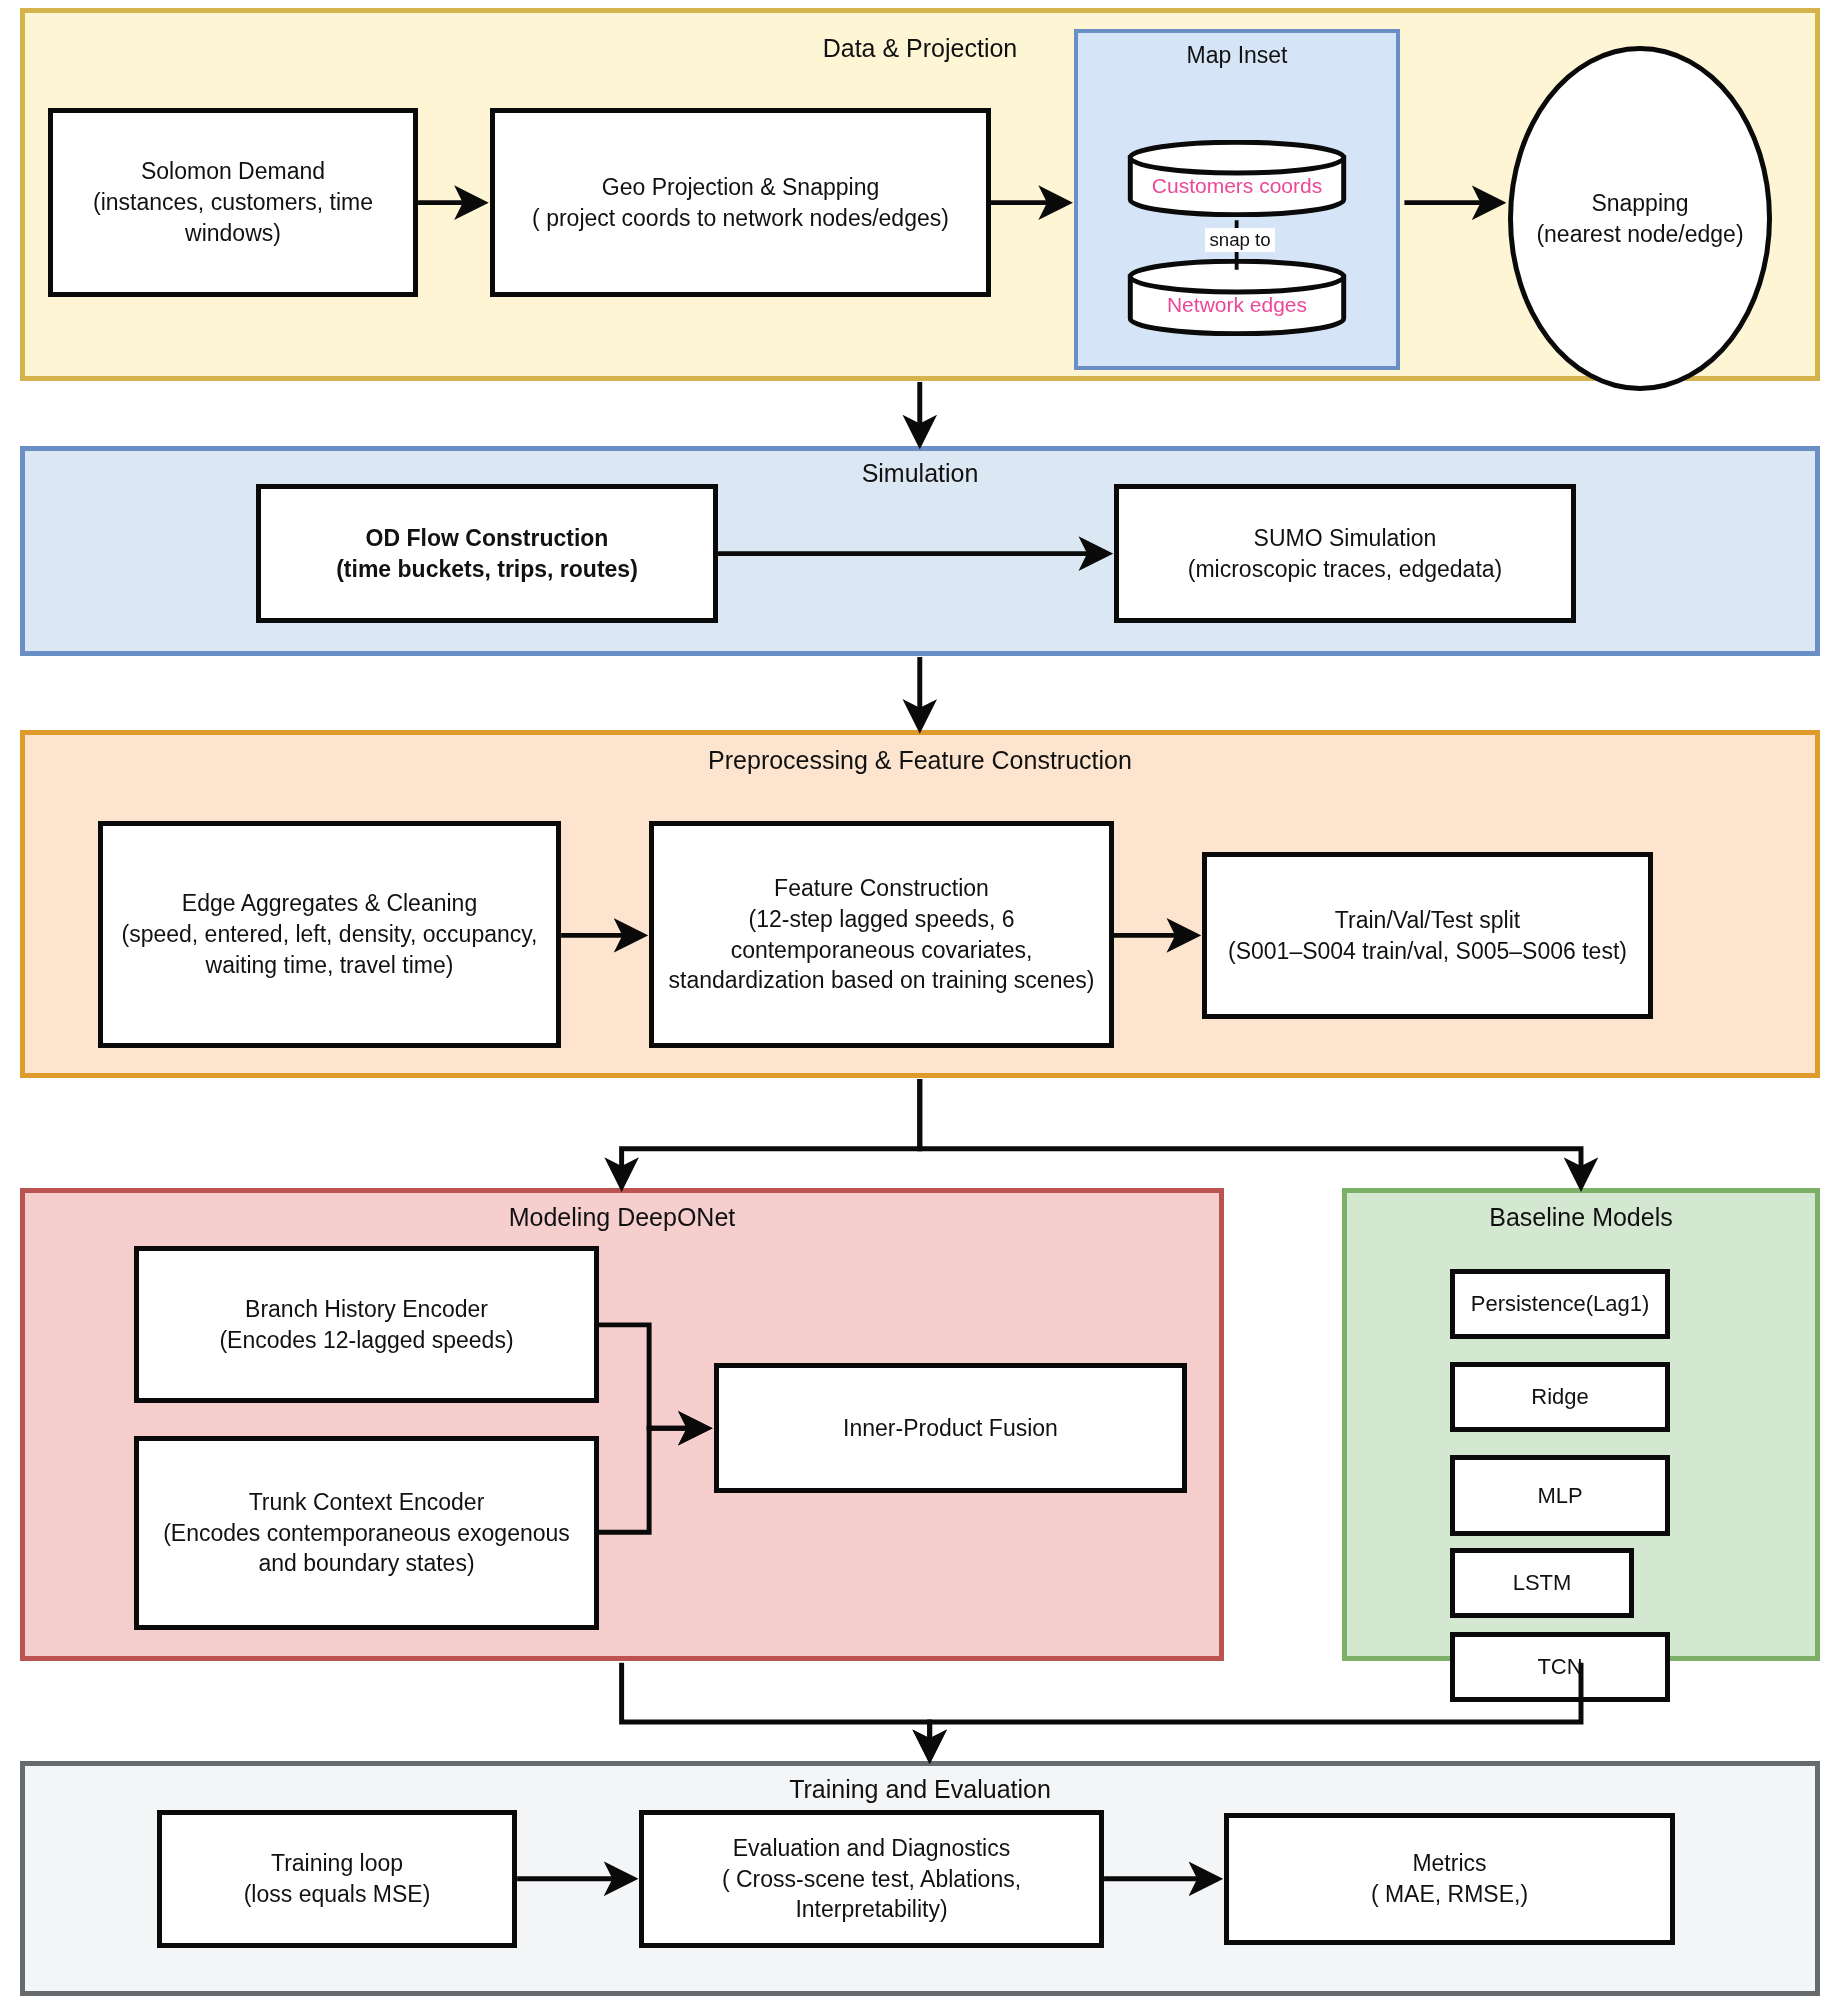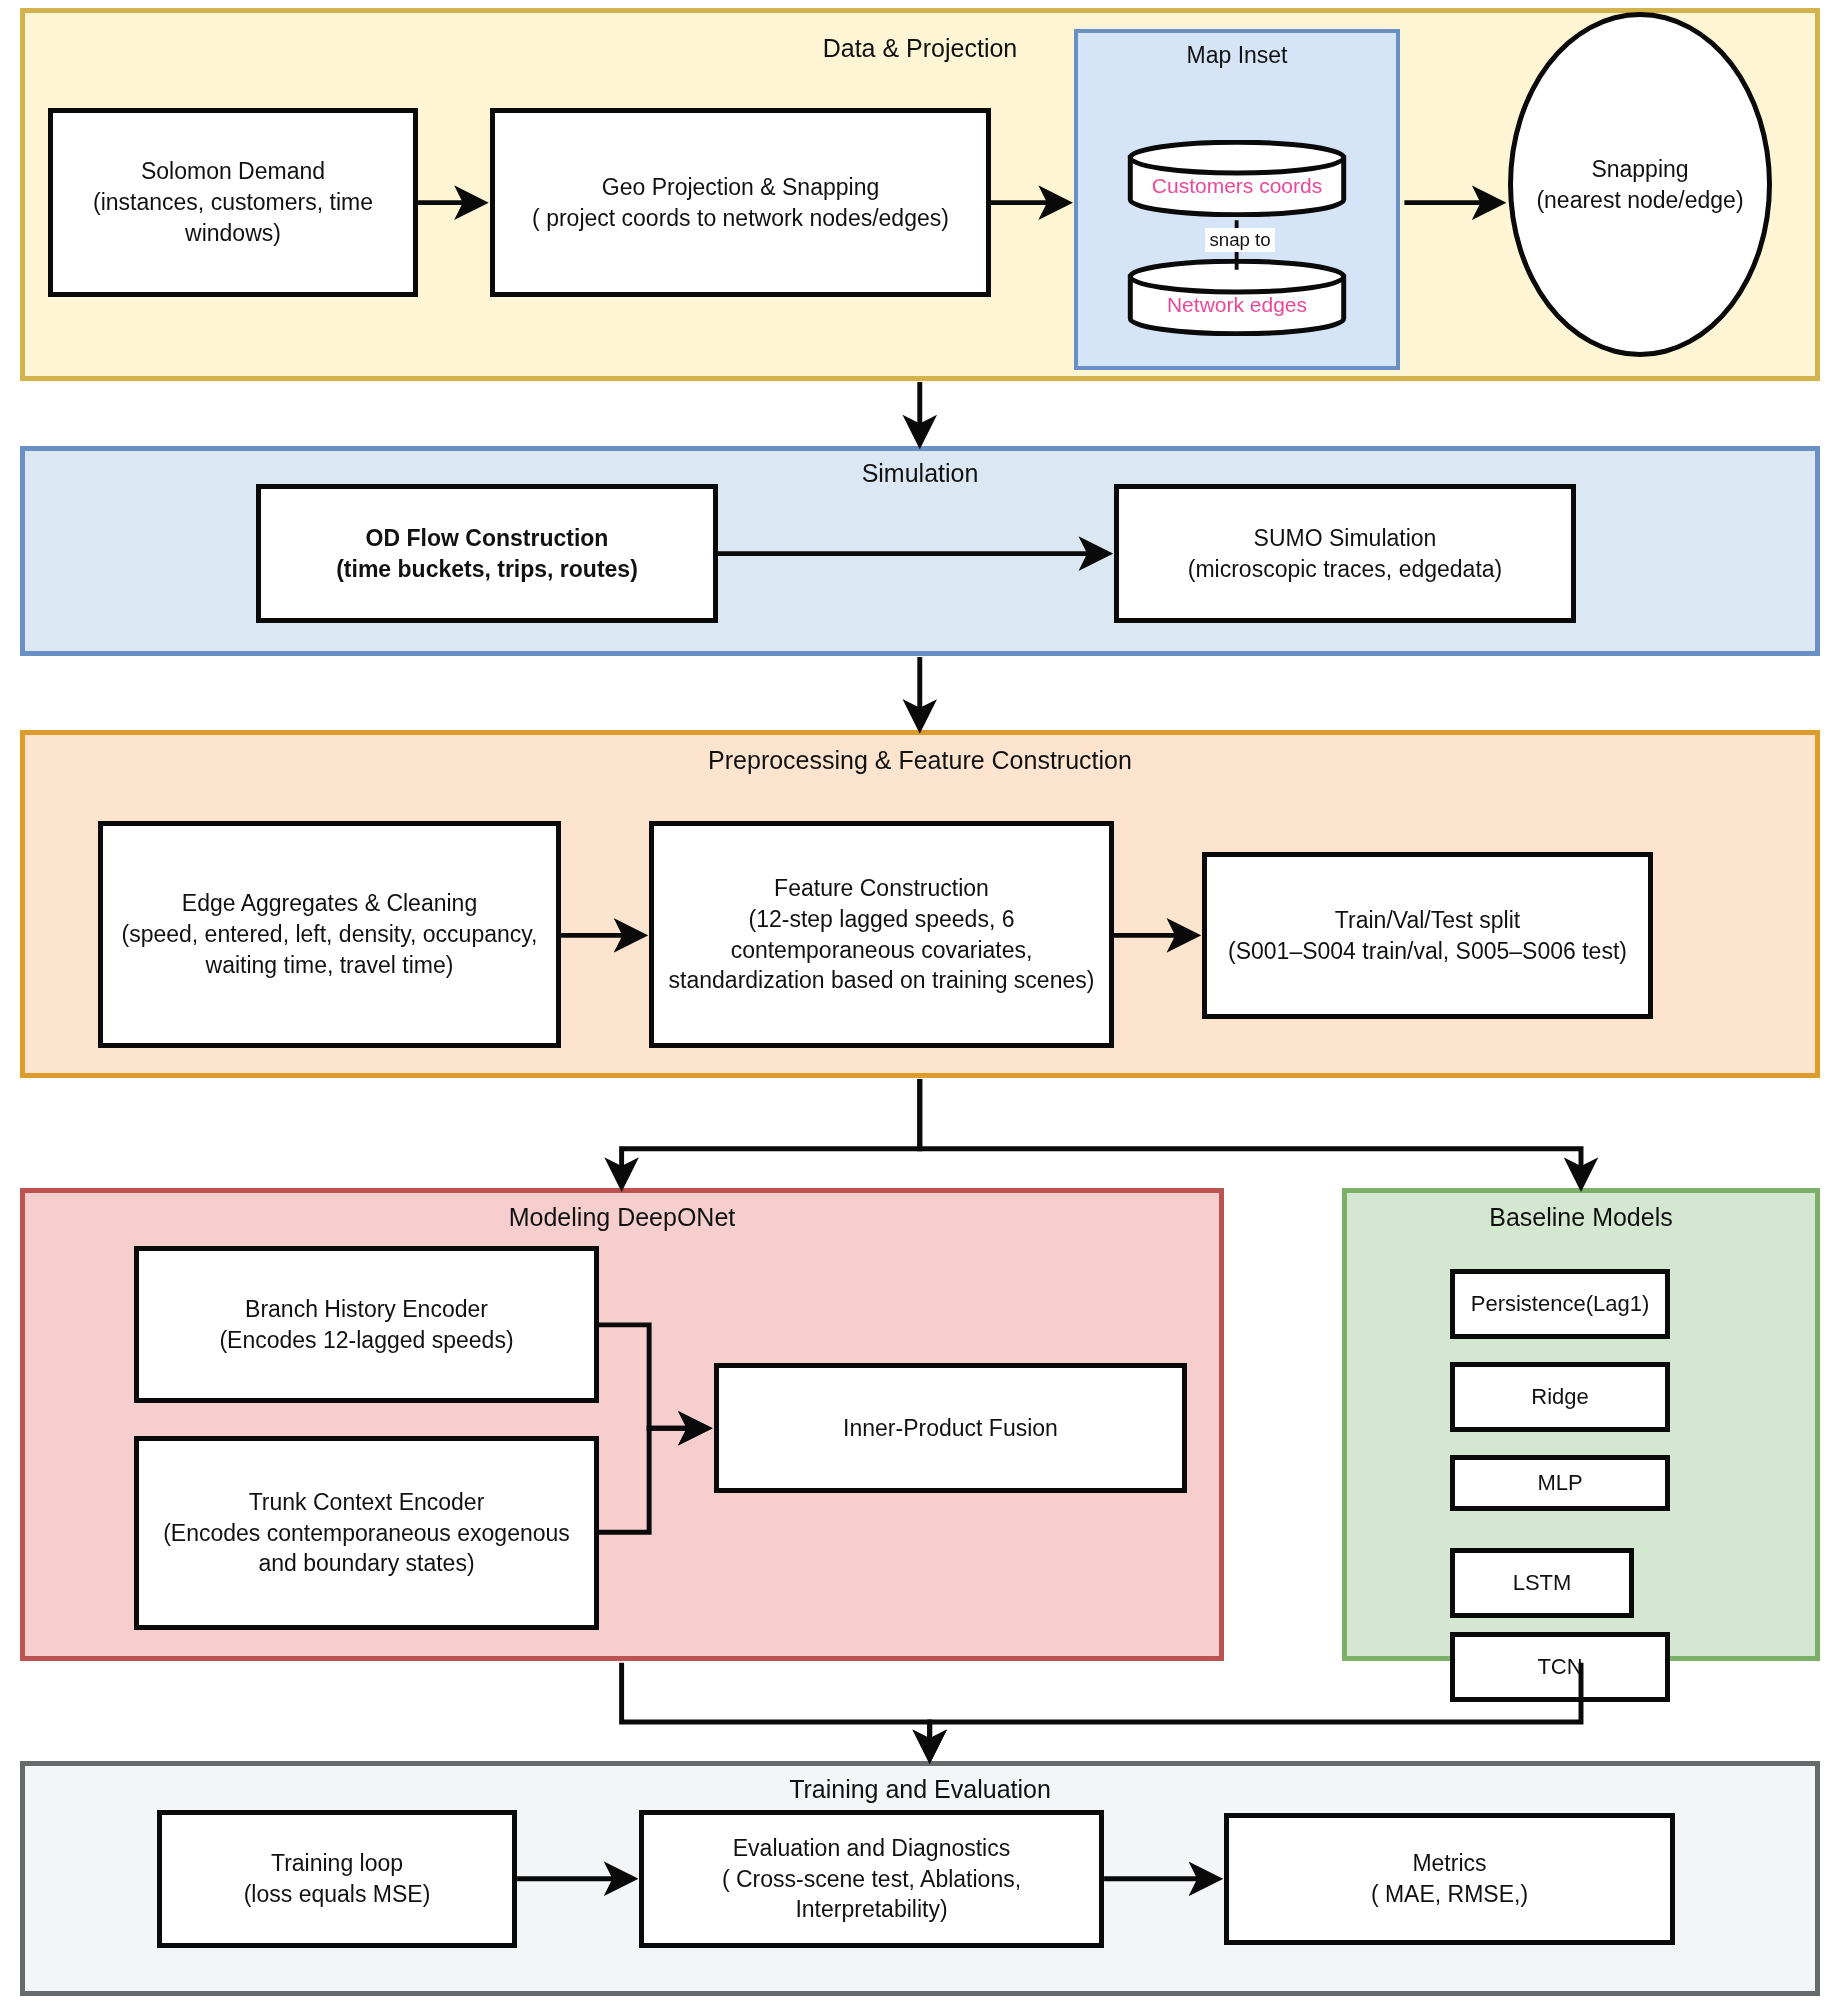--- a/index.html
+++ b/index.html
@@ -141,21 +141,21 @@
       <path d="M6,32 L6,108 A194,28 0 0 0 394,108 L394,32 Z" fill="#ffffff" stroke="#0a0a0a" stroke-width="9"></path>
       <ellipse cx="200" cy="32" rx="194" ry="28" fill="#ffffff" stroke="#0a0a0a" stroke-width="9"></ellipse>
     </svg>
     <span>Network edges</span>
   </div>
 
   <div class="edge-label" style="left:1205px; top:228px;">
     <span>snap to</span>
   </div>
 
-  <div class="ellipse" style="left:1508px; top:12px; width:254px; height:335px;">
+  <div class="ellipse" style="left:1508px; top:46px; width:254px; height:335px;">
     <span style="white-space:pre-line;">Snapping
 (nearest node/edge)</span>
   </div>
 
   <div class="group grp-blue" style="left:20px; top:446px; width:1800px; height:210px;">
     <div class="group-title" style="top:7.7px;">Simulation</div>
   </div>
 
   <div class="node" style="left:256px; top:484px; width:462px; height:139px;">
     <span style="white-space:pre-line;font-weight:bold;">OD Flow Construction
@@ -207,21 +207,21 @@
   <div class="group grp-green" style="left:1342px; top:1188px; width:478px; height:473px;">
     <div class="group-title" style="top:10px;">Baseline Models</div>
   </div>
 
   <div class="node small" style="left:1450px; top:1269px; width:220px; height:70px;">
     <span>Persistence(Lag1)</span>
   </div>
   <div class="node small" style="left:1450px; top:1362px; width:220px; height:70px;">
     <span>Ridge</span>
   </div>
-  <div class="node small" style="left:1450px; top:1455px; width:220px; height:56px;">
+  <div class="node small" style="left:1450px; top:1455px; width:220px; height:81px;">
     <span>MLP</span>
   </div>
   <div class="node small" style="left:1450px; top:1548px; width:184px; height:70px;">
     <span>LSTM</span>
   </div>
   <div class="node small" style="left:1450px; top:1632px; width:220px; height:70px;">
     <span>TCN</span>
   </div>
 
   <div class="group grp-gray" style="left:20px; top:1761px; width:1800px; height:235px;">

